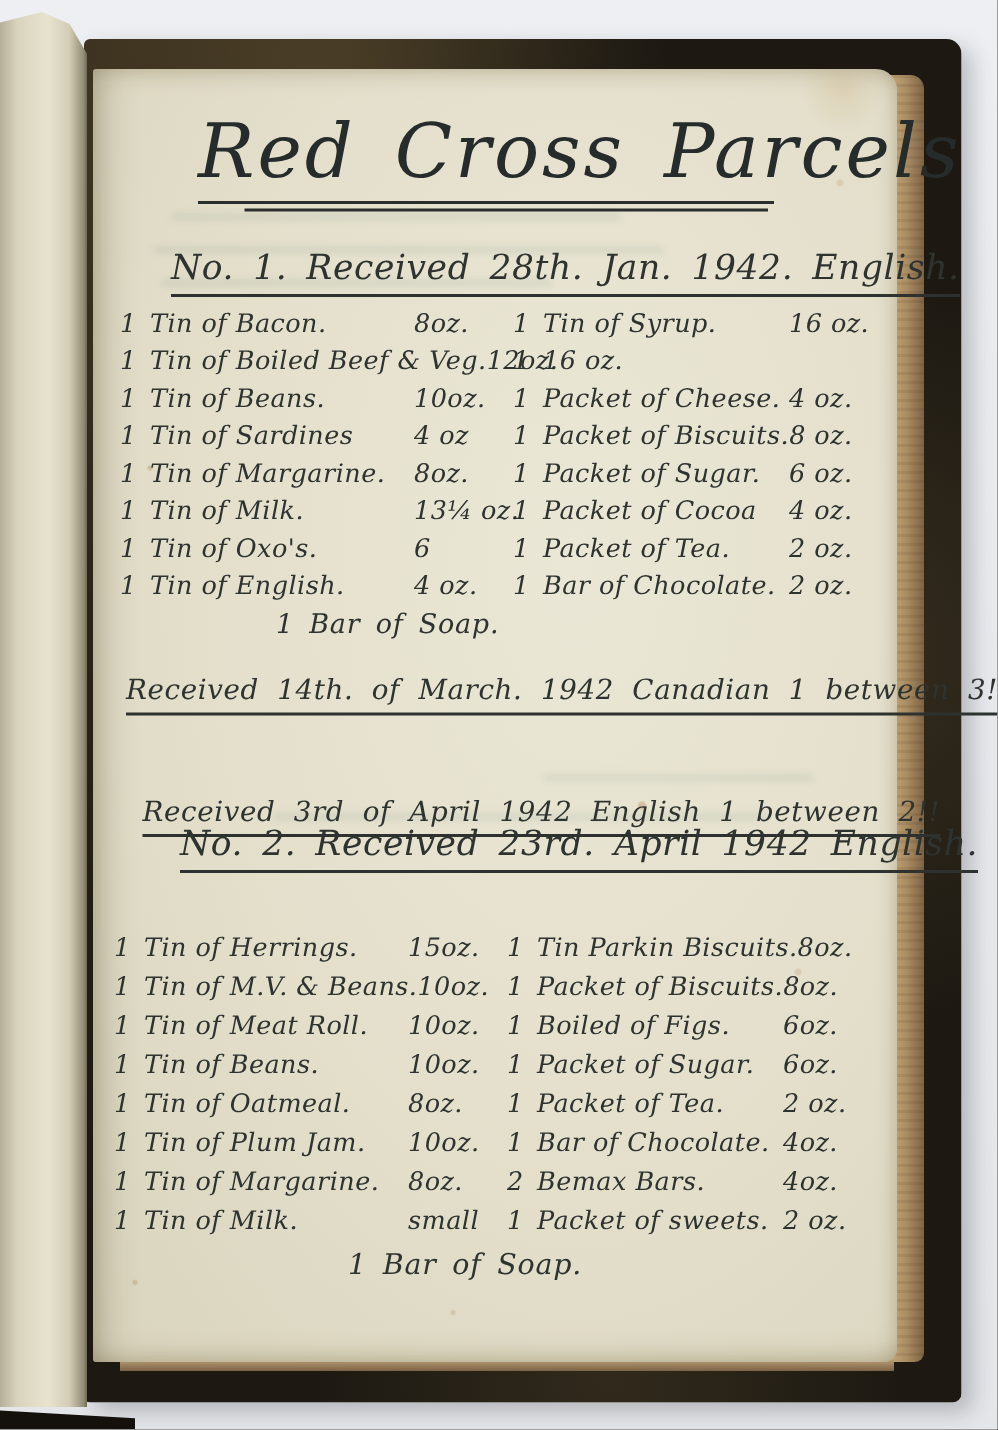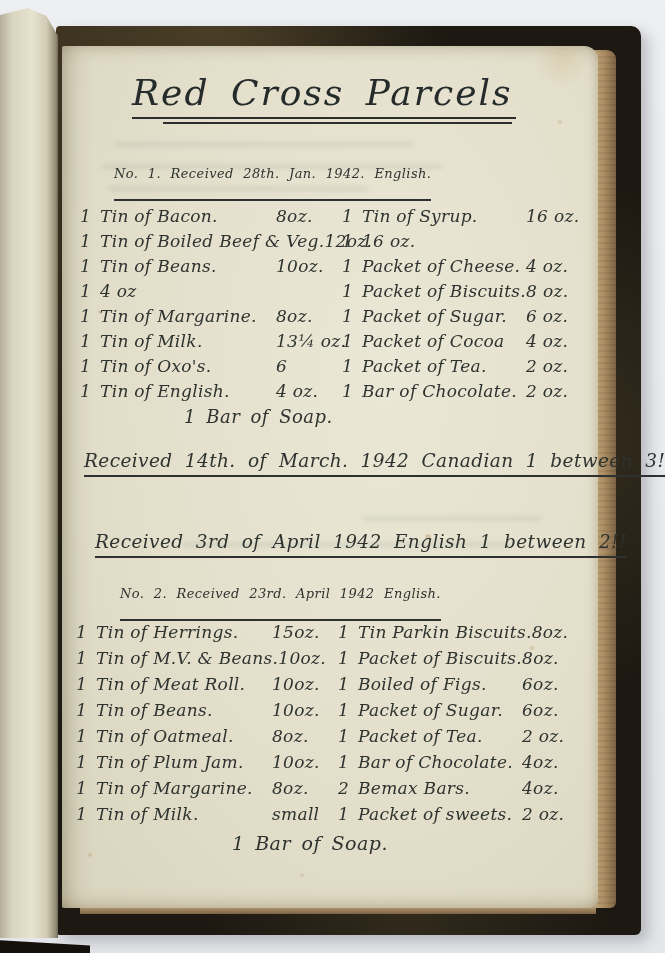--- a/index.html
+++ b/index.html
@@ -46,26 +46,26 @@
     box-shadow:
       inset 18px 0 26px -16px rgba(92,82,54,.45),
       inset -8px 0 14px -9px rgba(130,104,62,.40),
       inset 0 -12px 20px -13px rgba(126,102,60,.40),
       inset 0 14px 18px -14px rgba(120,100,60,.28);}
   
   .ghost{position:absolute;background:rgba(138,154,140,.16);border-radius:3px;filter:blur(2px);}
   
   .ink{color:#2e3330;font-style:italic;}
   .title{position:absolute;left:70px;top:26px;width:384px;}
-  .title .t{font-size:36px;letter-spacing:2px;word-spacing:8px;color:#262b2b;white-space:nowrap;}
+  .title .t{font-size:50px;letter-spacing:2px;word-spacing:8px;color:#262b2b;white-space:nowrap;}
   .rule{height:2px;background:#2a2f2e;}
   .rule.r2{width:91%;margin:3px 0 0 8%;}
   .rule.r1{margin-top:4px;}
-  .h1{position:absolute;font-size:13px;word-spacing:5px;letter-spacing:.4px;
-      border-bottom:2px solid #2d3230;padding-bottom:18px;white-space:nowrap;}
+  .h1{position:absolute;font-size:23px;word-spacing:5px;letter-spacing:.4px;
+      border-bottom:2px solid #2d3230;padding-bottom:4px;white-space:nowrap;}
   .note{position:absolute;font-size:18.5px;word-spacing:6px;letter-spacing:.4px;
       border-bottom:2px solid #2d3230;padding-bottom:4px;white-space:nowrap;}
   .list{position:absolute;width:502px;}
   .row{display:flex;height:25px;align-items:flex-start;}
   .list2 .row{height:26px;}
   .entry{display:flex;font-size:17px;letter-spacing:.3px;white-space:nowrap;}
   .entry.l{width:262px;}
   .entry.r{width:240px;}
   .qty{width:20px;flex:none;}
   .item{flex:1;}
@@ -131,20 +131,21 @@
           </div>
         <div class="entry r">
             <span class="qty">1</span>
             <span class="item">Packet of Cheese.</span>
             <span class="size">4 oz.</span>
           </div>
       </div>
       <div class="row">
         <div class="entry l">
             <span class="qty">1</span>
+            <span class="item">Tin of Sardines</span>
             <span class="size">4 oz</span>
           </div>
         <div class="entry r">
             <span class="qty">1</span>
             <span class="item">Packet of Biscuits.</span>
             <span class="size">8 oz.</span>
           </div>
       </div>
       <div class="row">
         <div class="entry l">
@@ -194,21 +195,21 @@
             <span class="size">2 oz.</span>
           </div>
       </div>
     </div>
 
     <div class="soap ink" style="left:122px;top:360px;">1 Bar of Soap.</div>
 
     <div class="note ink" style="left:22px;top:404px;">Received 14th. of March. 1942 Canadian 1 between 3!!!</div>
     <div class="note ink" style="left:33px;top:451px;margin-top:34px;">Received 3rd of April 1942 English 1 between 2!!</div>
 
-    <div class="h1 ink" style="left:58px;top:540px;">No. 2. Received 23rd. April 1942 English.</div>
+    <div class="h1 ink" style="left:58px;top:504px;">No. 2. Received 23rd. April 1942 English.</div>
 
     <div class="list list2 ink" style="left:14px;top:576px;">
       <div class="row">
         <div class="entry l">
             <span class="qty">1</span>
             <span class="item">Tin of Herrings.</span>
             <span class="size">15oz.</span>
           </div>
         <div class="entry r">
             <span class="qty">1</span>

